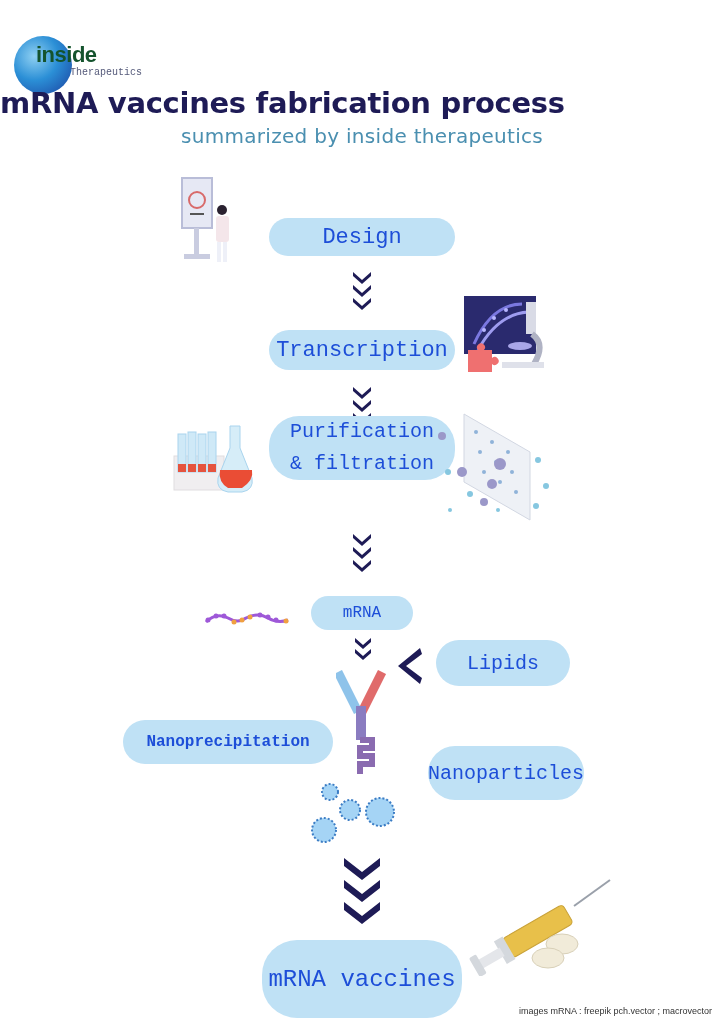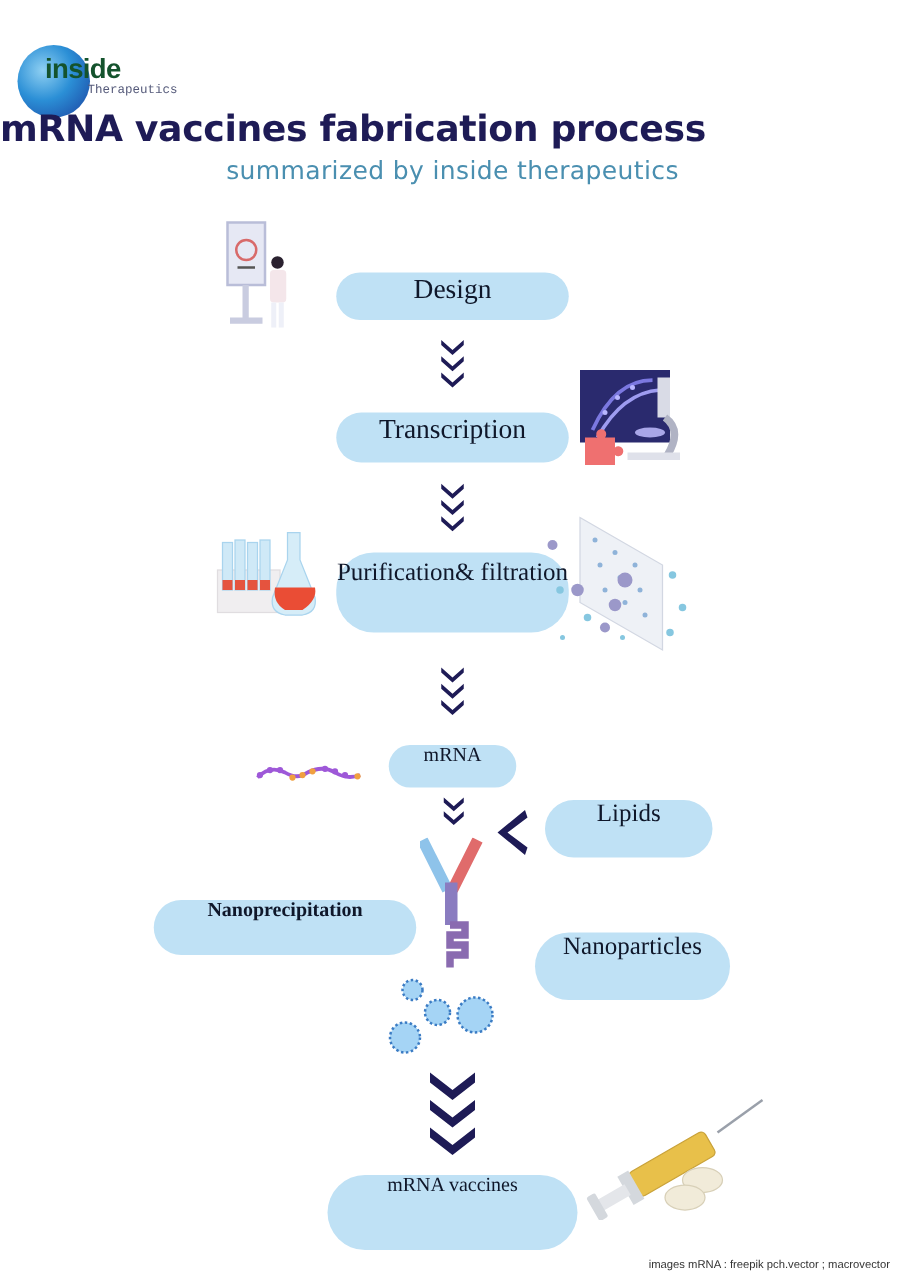--- a/index.html
+++ b/index.html
@@ -4,21 +4,21 @@
 <style>
   html,body{margin:0;padding:0;background:#ffffff;}
   body{width:724px;height:1024px;position:relative;overflow:hidden;font-family:"DejaVu Sans",sans-serif;}
   .abs{position:absolute;}
   .logo-circle{left:14px;top:36px;width:58px;height:58px;border-radius:50%;
     background:radial-gradient(circle at 35% 35%,#8fd0f2 0%,#2b8fd6 45%,#1a3f9e 100%);}
   .logo-inside{left:36px;top:42px;font-family:"Liberation Sans",sans-serif;font-weight:bold;font-size:22px;color:#14532d;letter-spacing:-0.5px;}
   .logo-thera{left:38px;top:67px;font-family:Liberation Mono, monospace;font-size:10px;color:#555a7a;margin-left:32px;}
   .title{left:0;width:724px;top:86px;text-align:left;font-family:"DejaVu Sans",sans-serif;font-weight:bold;font-size:29px;color:#1e1b56;letter-spacing:-0.3px;}
   .subtitle{left:0;width:724px;top:124px;text-align:center;font-family:"DejaVu Sans",sans-serif;font-size:20px;color:#4a8fb0;letter-spacing:0.3px;}
-  .pill{background:#bfe1f5;border-radius:22px;color:#0f172a;display:flex;justify-content:center;text-align:center;font-family:Liberation Serif, serif;}
+  .pill{background:#bfe1f5;border-radius:22px;color:#1d4ed8;display:flex;align-items:center;justify-content:center;text-align:center;font-family:Liberation Mono, monospace;}
   .credit{right:12px;top:1006px;font-family:"Liberation Sans",sans-serif;font-size:9px;color:#333;}
 </style>
 </head>
 <body>
 
 <div class="abs logo-circle"></div>
 <div class="abs logo-inside">inside</div>
 <div class="abs logo-thera">Therapeutics</div>
 
 <div class="abs title">mRNA vaccines fabrication process</div>
@@ -81,21 +81,21 @@
   <g fill="#e5533e">
       <rect x="6" y="42" width="8" height="8"></rect>
       <rect x="16" y="42" width="8" height="8"></rect>
       <rect x="26" y="42" width="8" height="8"></rect>
       <rect x="36" y="42" width="8" height="8"></rect>
     </g>
   <path d="M58 4 h10 v22 l12 30 q2 12 -10 14 h-14 q-12 -2 -10 -14 l12 -30 z" fill="#d6edf8" stroke="#a9d4ee"></path>
   <path d="M48 48 h32 q2 10 -10 18 h-14 q-10 -6 -8 -18 z" fill="#ea4d35"></path>
 </svg>
 
-<div class="abs pill" style="left:269px;top:442px;width:186px;height:64px;font-size:20px;flex-direction:row;line-height:32px;border-radius:30px;">
+<div class="abs pill" style="left:269px;top:416px;width:186px;height:64px;font-size:20px;flex-direction:column;line-height:32px;border-radius:30px;">
   <span>Purification</span>
   <span>&amp; filtration</span>
 </div>
 
 <svg class="abs" style="left:436px;top:412px" width="134" height="110">
   <path d="M28 2 L94 40 L94 108 L28 70 Z" fill="#eef1f6" stroke="#d2d7e2"></path>
   <g fill="#8fb3d9">
     <circle cx="40" cy="20" r="2"></circle>
       <circle cx="56" cy="30" r="2"></circle>
       <circle cx="72" cy="40" r="2"></circle>
@@ -184,21 +184,21 @@
 <div class="abs pill" style="left:428px;top:746px;width:156px;height:54px;font-size:20px;border-radius:27px;">
   <span>Nanoparticles</span>
 </div>
 
 <svg class="abs" style="left:342px;top:856px" width="40" height="72">
   <path d="M2 2 L20 16 L38 2 L38 10 L20 24 L2 10 Z" fill="#1e1b56"></path>
   <path d="M2 24 L20 38 L38 24 L38 32 L20 46 L2 32 Z" fill="#1e1b56"></path>
   <path d="M2 46 L20 60 L38 46 L38 54 L20 68 L2 54 Z" fill="#1e1b56"></path>
 </svg>
 
-<div class="abs pill" style="left:262px;top:940px;width:200px;height:60px;font-size:16px;border-radius:35px;">
+<div class="abs pill" style="left:262px;top:940px;width:200px;height:78px;font-size:24px;border-radius:35px;">
   <span>mRNA vaccines</span>
 </div>
 
 <svg class="abs" style="left:464px;top:876px" width="150" height="100">
   <line x1="110" y1="30" x2="146" y2="4" stroke="#9aa0aa" stroke-width="2"></line>
   <g transform="rotate(-30 70 55)">
     <rect x="38" y="46" width="70" height="22" rx="4" fill="#e8c04a" stroke="#c9a23a"></rect>
     <rect x="30" y="44" width="10" height="26" fill="#d4d8dd"></rect>
     <rect x="6" y="52" width="26" height="10" fill="#e4e6ea"></rect>
     <rect x="0" y="46" width="8" height="22" rx="2" fill="#d4d8dd"></rect>

